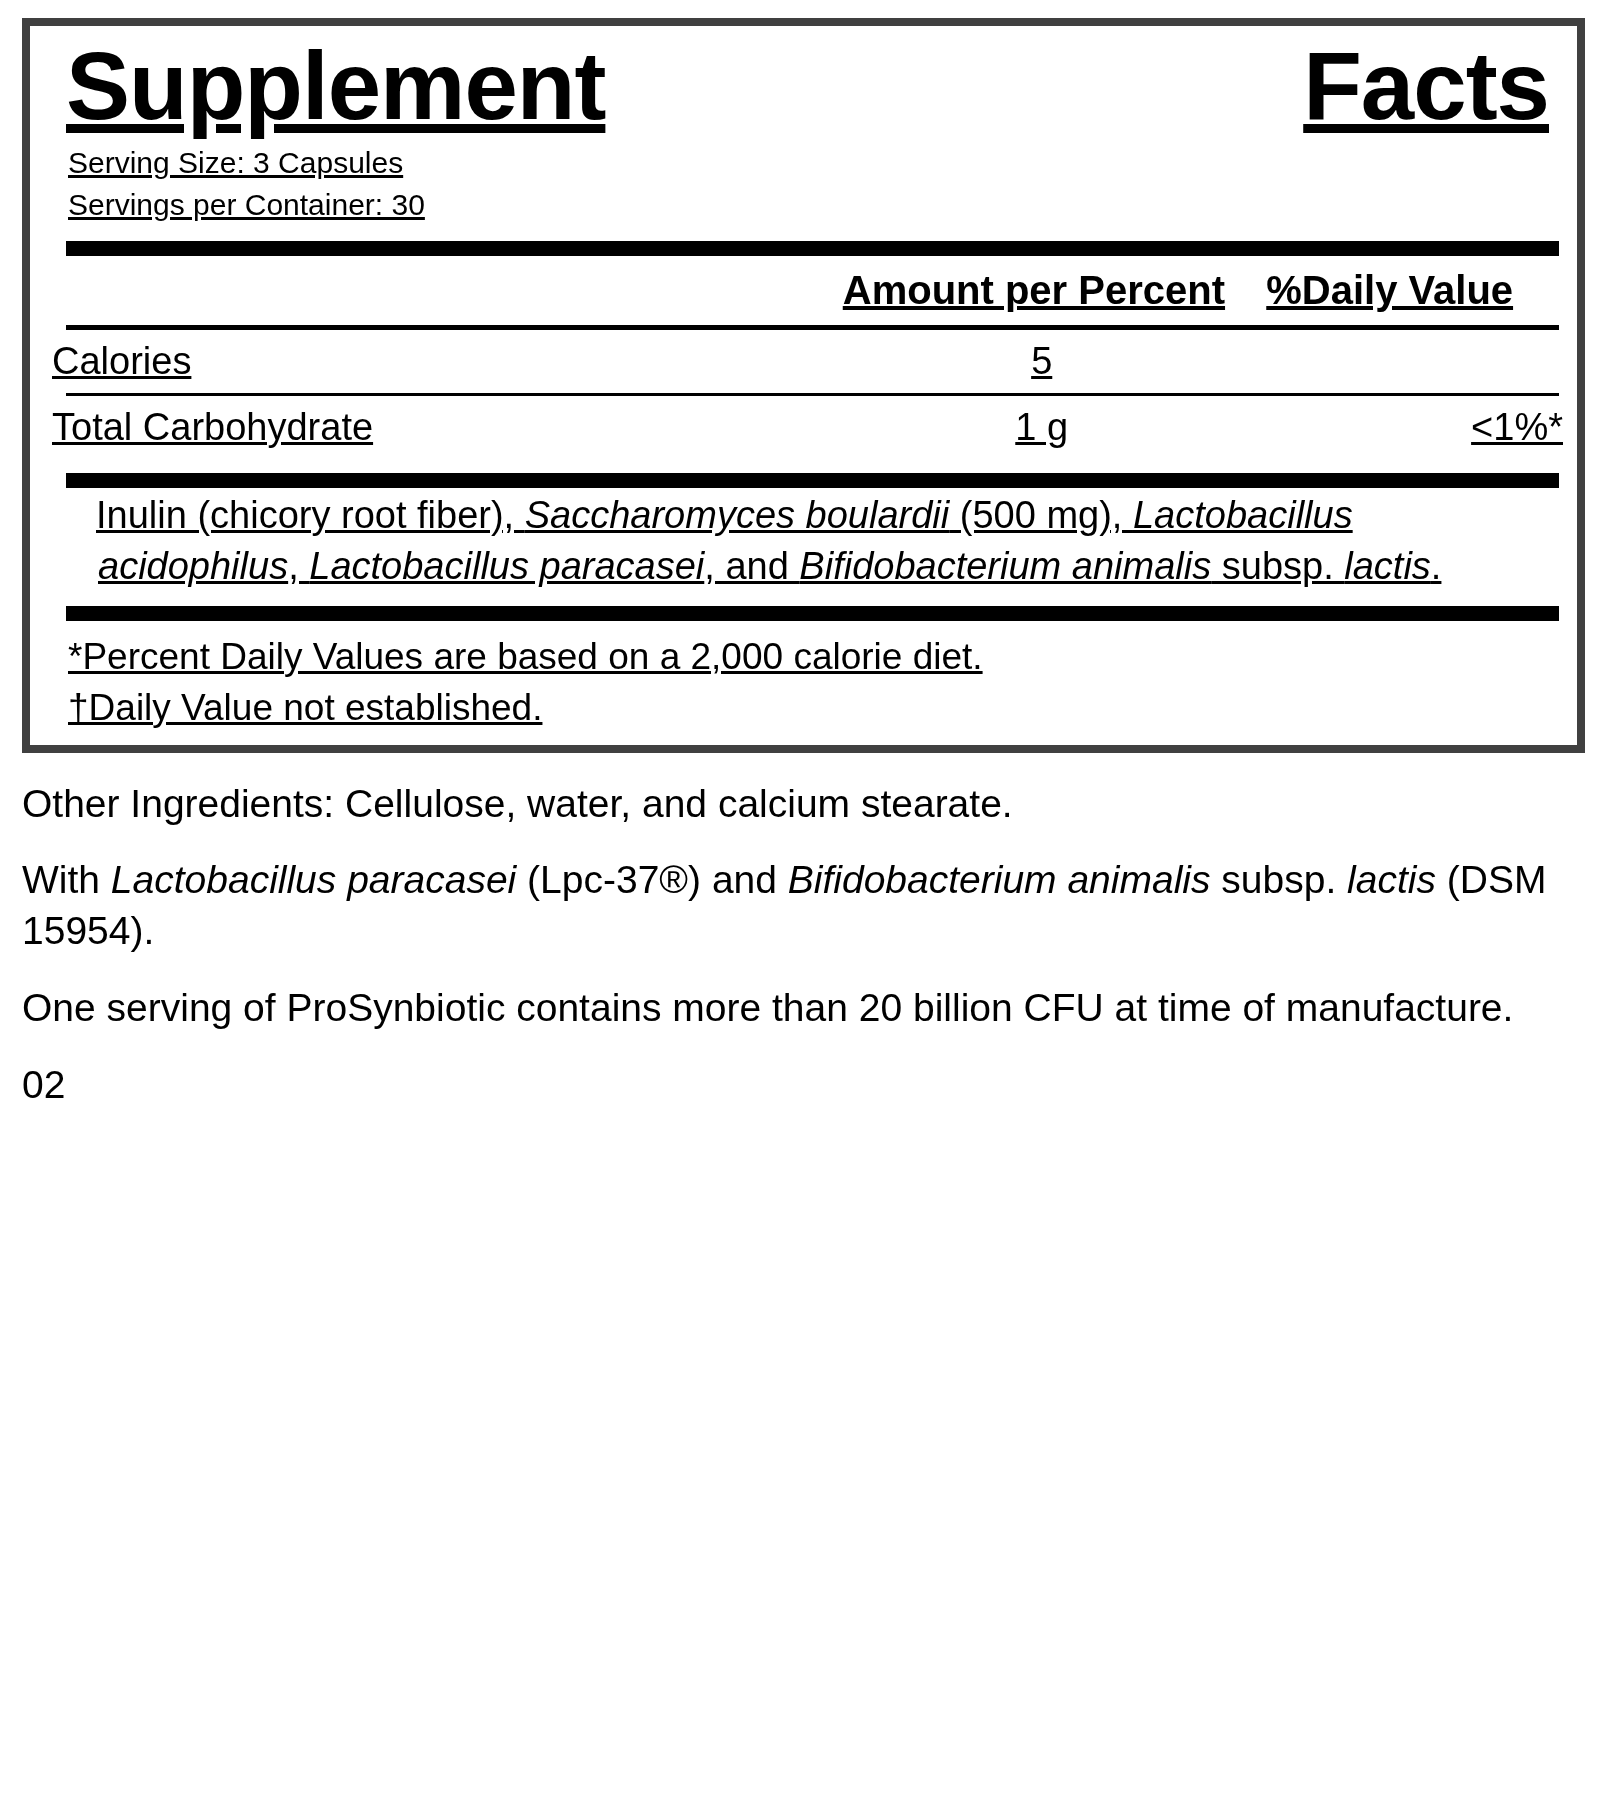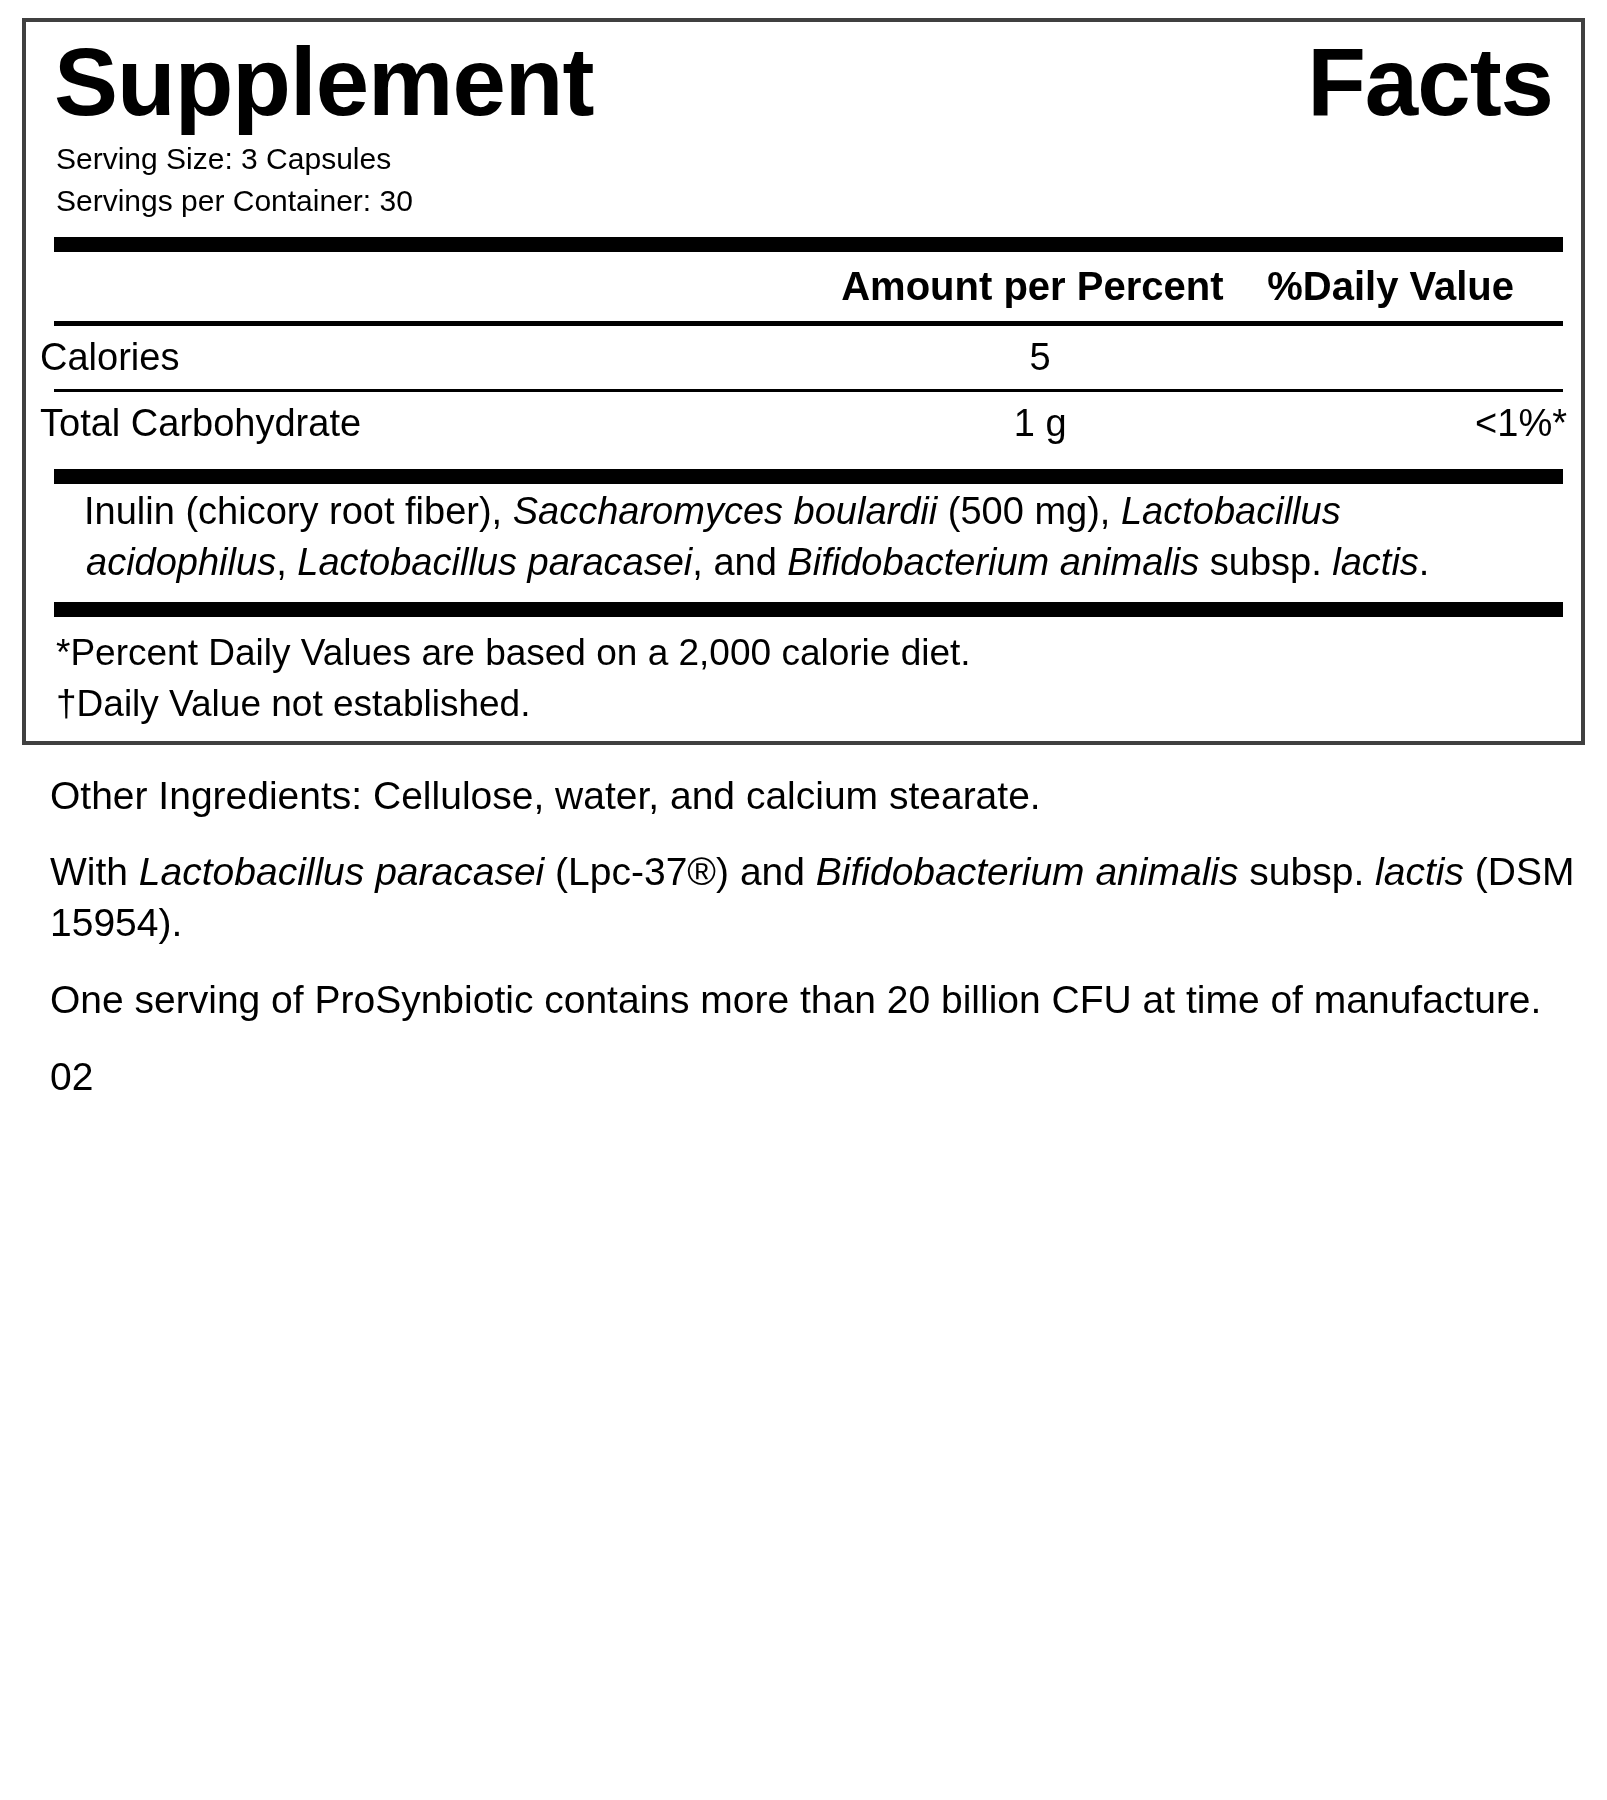--- a/index.html
+++ b/index.html
@@ -29,23 +29,24 @@
     padding: 16px 30px 0 22px;
     letter-spacing: -0.2px;
   }
   .warning b {
     font-weight: bold;
   }
 
   
   .panel {
     margin: 18px 22px 0 22px;
-    border: 4px solid #404040;
+    border: 8px solid #404040;
     box-sizing: border-box;
-    padding: 0 14px 12px 14px;
+    padding: 0 14px 12px 22px;
+    text-decoration: underline;
   }
   .sf-title {
     font-size: 96px;
     font-weight: bold;
     letter-spacing: -1px;
     line-height: 1.08;
     margin: 8px 0 4px 14px;
     display: flex;
     justify-content: space-between;
     padding-right: 14px;
@@ -108,21 +109,20 @@
 
   .footnotes {
     font-size: 37px;
     line-height: 1.38;
     margin: 10px 0 0 16px;
   }
 
   
   .below {
     padding: 0 26px 0 22px;
-    margin-left: 28px;
   }
   .below p {
     font-size: 39px;
     line-height: 1.30;
     margin: 26px 0 0 0;
   }
   .below p i { font-style: italic; }
   .code {
     font-size: 39px;
     margin: 42px 0 0 0;

